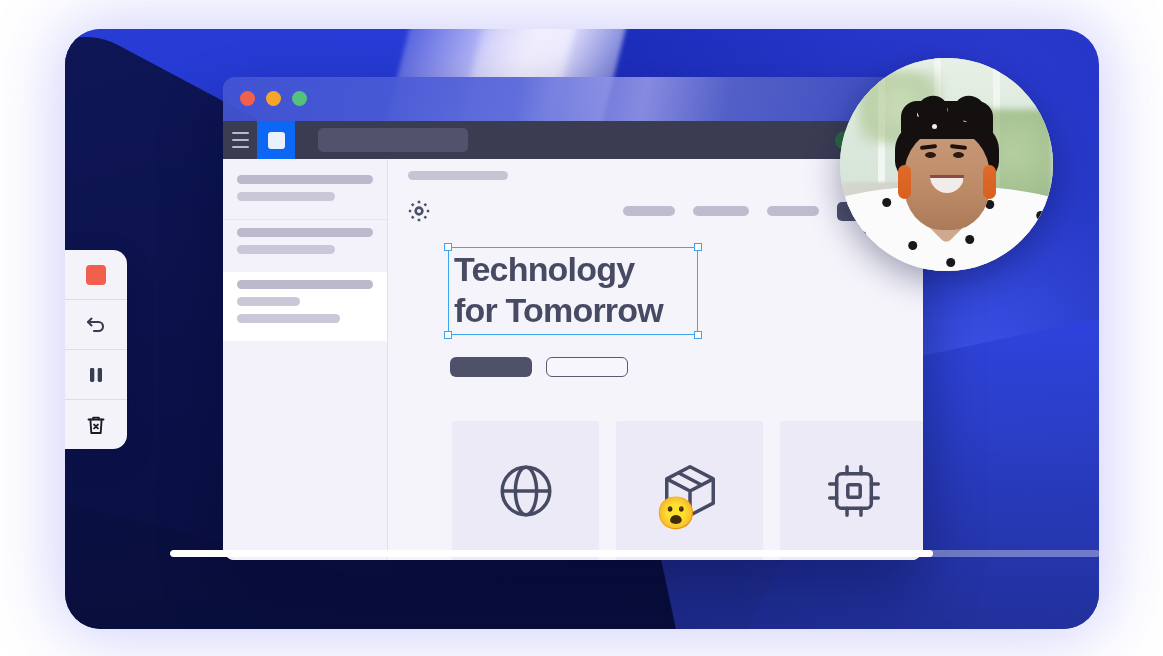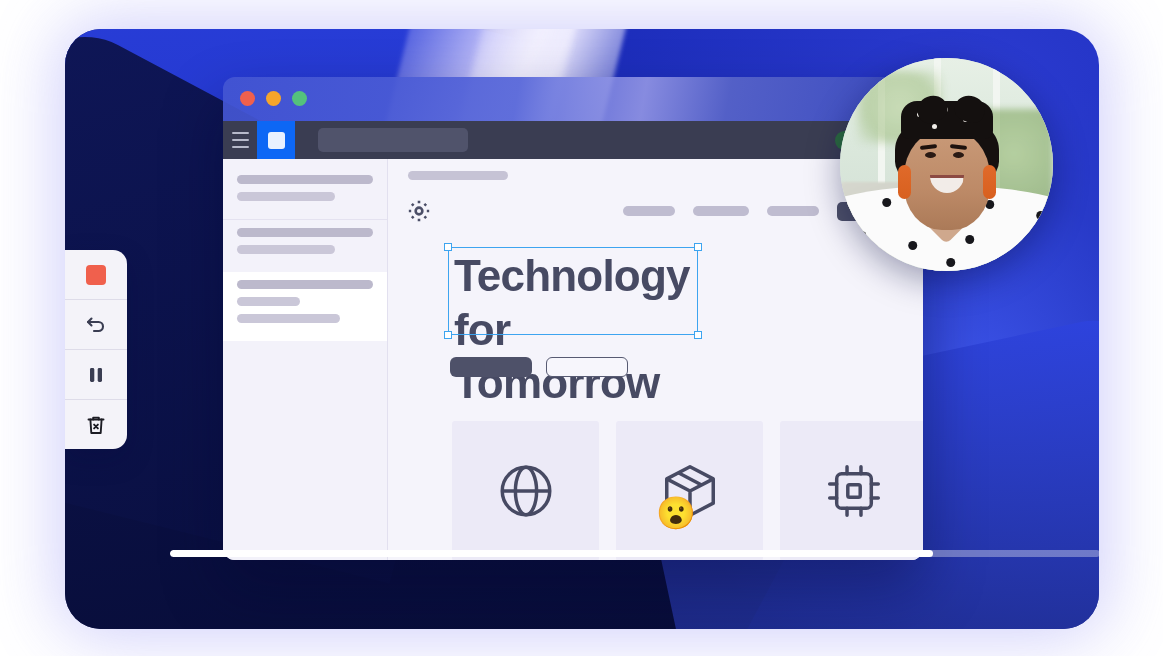--- a/index.html
+++ b/index.html
@@ -258,21 +258,21 @@
   .hand.tl { left: -4px; top: -4px; }
   .hand.tr { right: -4px; top: -4px; }
   .hand.bl { left: -4px; bottom: -4px; }
   .hand.br { right: -4px; bottom: -4px; }
 
   .headline {
     position: absolute;
     left: 6px; top: 2px;
     margin: 0;
     font-family: "Liberation Sans", sans-serif;
-    font-size: 44px;
+    font-size: 34px;
     font-weight: 700;
     line-height: 1.22;
     letter-spacing: -0.8px;
     color: #474a63;
     white-space: pre-line;
   }
 
   .cta-row {
     position: absolute;
     left: 62px; top: 198px;

